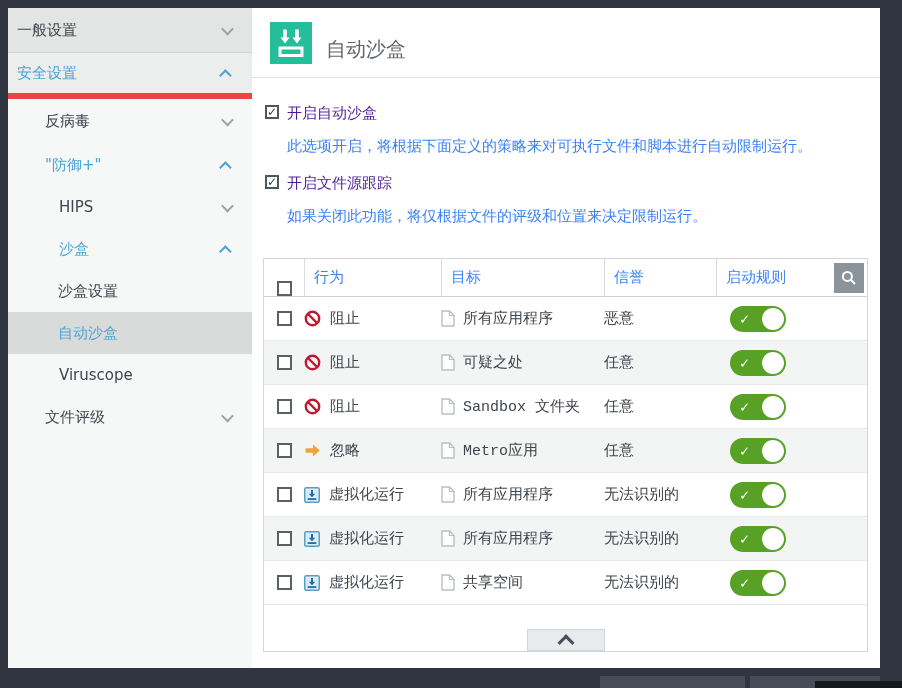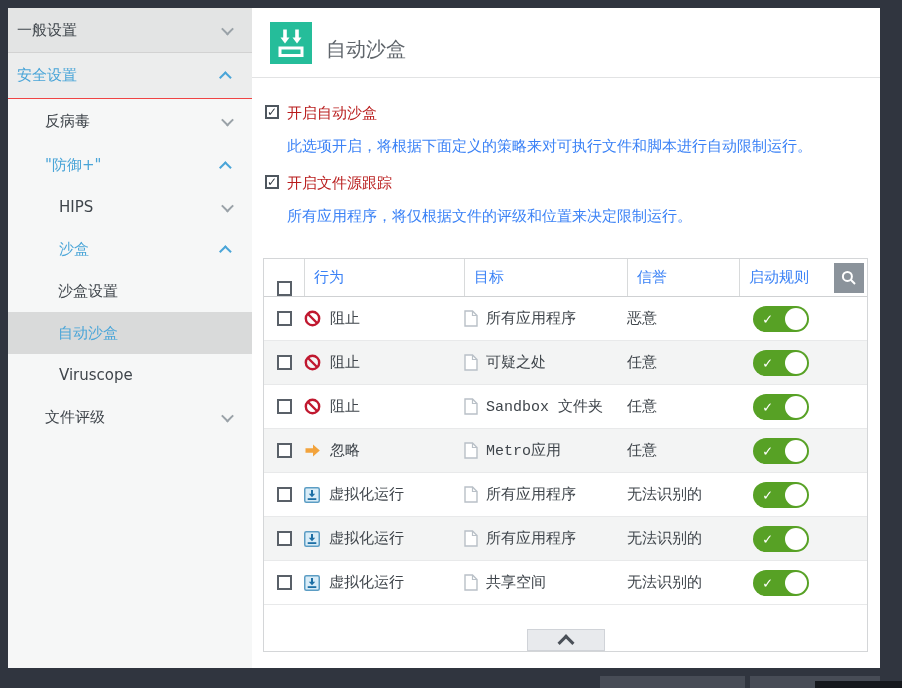--- a/index.html
+++ b/index.html
@@ -21,21 +21,21 @@
   }
   .s-item {
     display:flex; align-items:center; height:42px; position:relative;
     font-size:15px; color:#3f454b; cursor:pointer;
   }
   .s-item .s-label { flex:0 0 auto; }
   .s-item .chev { position:absolute; right:20px; }
   .s-item.h45 { height:45px; }
   .s-item.h46 { height:46px; }
   .s-item.bg1 { background:#e3e4e4; border-bottom:1px solid #d2d2d2; }
-  .s-item.bg2 { background:#eceded; border-bottom:1px solid #ef4444; }
+  .s-item.bg2 { background:#eceded; border-bottom:6px solid #ef4444; }
   .s-item.selected { background:#d9dada; }
   .s-item.blue { color:#4aa5d8; }
   .lv1 { padding-left:9px; }
   .lv2 { padding-left:37px;text-align:right; }
   .lv3 { padding-left:51px; }
   .lv4 { padding-left:50px; }
   .chev {
     display:inline-block; width:9px; height:9px;
     border-right:2px solid #9aa2a8; border-bottom:2px solid #9aa2a8;
   }
@@ -53,41 +53,41 @@
   
   .option { position:relative; padding-left:35px; }
   .opt1 { margin-top:26px; }
   .opt2 { margin-top:18px; }
   .optcb {
     position:absolute; left:13px; top:1px; width:14px; height:14px;
     border:2px solid #4e565e; background:#fff;
     font-size:12px; line-height:11px; text-align:center; color:#394049; font-weight:bold;
     cursor:pointer;
   }
-  .opt-label { font-size:15px; color:#b91c1c; }
+  .opt-label { font-size:15px; color:#4c1d95; }
   .opt-desc  { font-size:15px; color:#3b82f6; line-height:20px; max-width:572px; margin-top:13px; }
   
   .rules-table {
     position:absolute; left:11px; top:250px; width:605px; height:394px;
     border:1px solid #d4d6d8; background:#fff;
   }
   .thead {
     display:flex; align-items:flex-end; height:38px;
     border-bottom:1px solid #cfd1d3; font-size:15px; color:#3b82f6;
     position:relative;
   }
   .trow {
     display:flex; align-items:center; height:44px; font-size:15px; color:#3f454b;
     border-bottom:1px solid #e8e9ea;
     font-family:Liberation Mono, monospace;
   }
   .trow:nth-child(odd) { background:#f3f4f4; }
   .c-check { flex:0 0 40px; display:flex; justify-content:center; }
   .c-action{ flex:0 0 137px; display:flex; align-items:center; gap:9px; }
-  .c-target{ flex:0 0 163px; display:flex; align-items:center; gap:8px;margin-left:23px; }
+  .c-target{ flex:0 0 163px; display:flex; align-items:center; gap:8px; }
   .c-rep   { flex:0 0 112px; }
   .c-rule  { flex:1 1 auto; display:flex; align-items:center; }
   .thead .c-action, .thead .c-target, .thead .c-rep, .thead .c-rule {
     border-left:1px solid #d8dadb; align-self:stretch; display:flex; align-items:center;
     padding-left:9px;
   }
   .thead .c-action, .thead .c-target { gap:0; }
   .cb {
     width:15px; height:15px; border:2px solid #596068; background:#fff; cursor:pointer;
   }
@@ -187,21 +187,21 @@
 
     <div class="option opt1">
       <span class="optcb">✓</span>
       <div class="opt-label">开启自动沙盒</div>
       <div class="opt-desc">此选项开启，将根据下面定义的策略来对可执行文件和脚本进行自动限制运行。</div>
     </div>
 
     <div class="option opt2">
       <span class="optcb">✓</span>
       <div class="opt-label">开启文件源跟踪</div>
-      <div class="opt-desc">所有应用程序，将仅根据文件的评级和位置来决定限制运行。</div>
+      <div class="opt-desc">如果关闭此功能，将仅根据文件的评级和位置来决定限制运行。</div>
     </div>
 
     <div class="rules-table">
 
       <div class="thead">
         <div class="c-check">
             <span class="cb"></span>
           </div>
         <div class="c-action">行为</div>
         <div class="c-target">目标</div>

